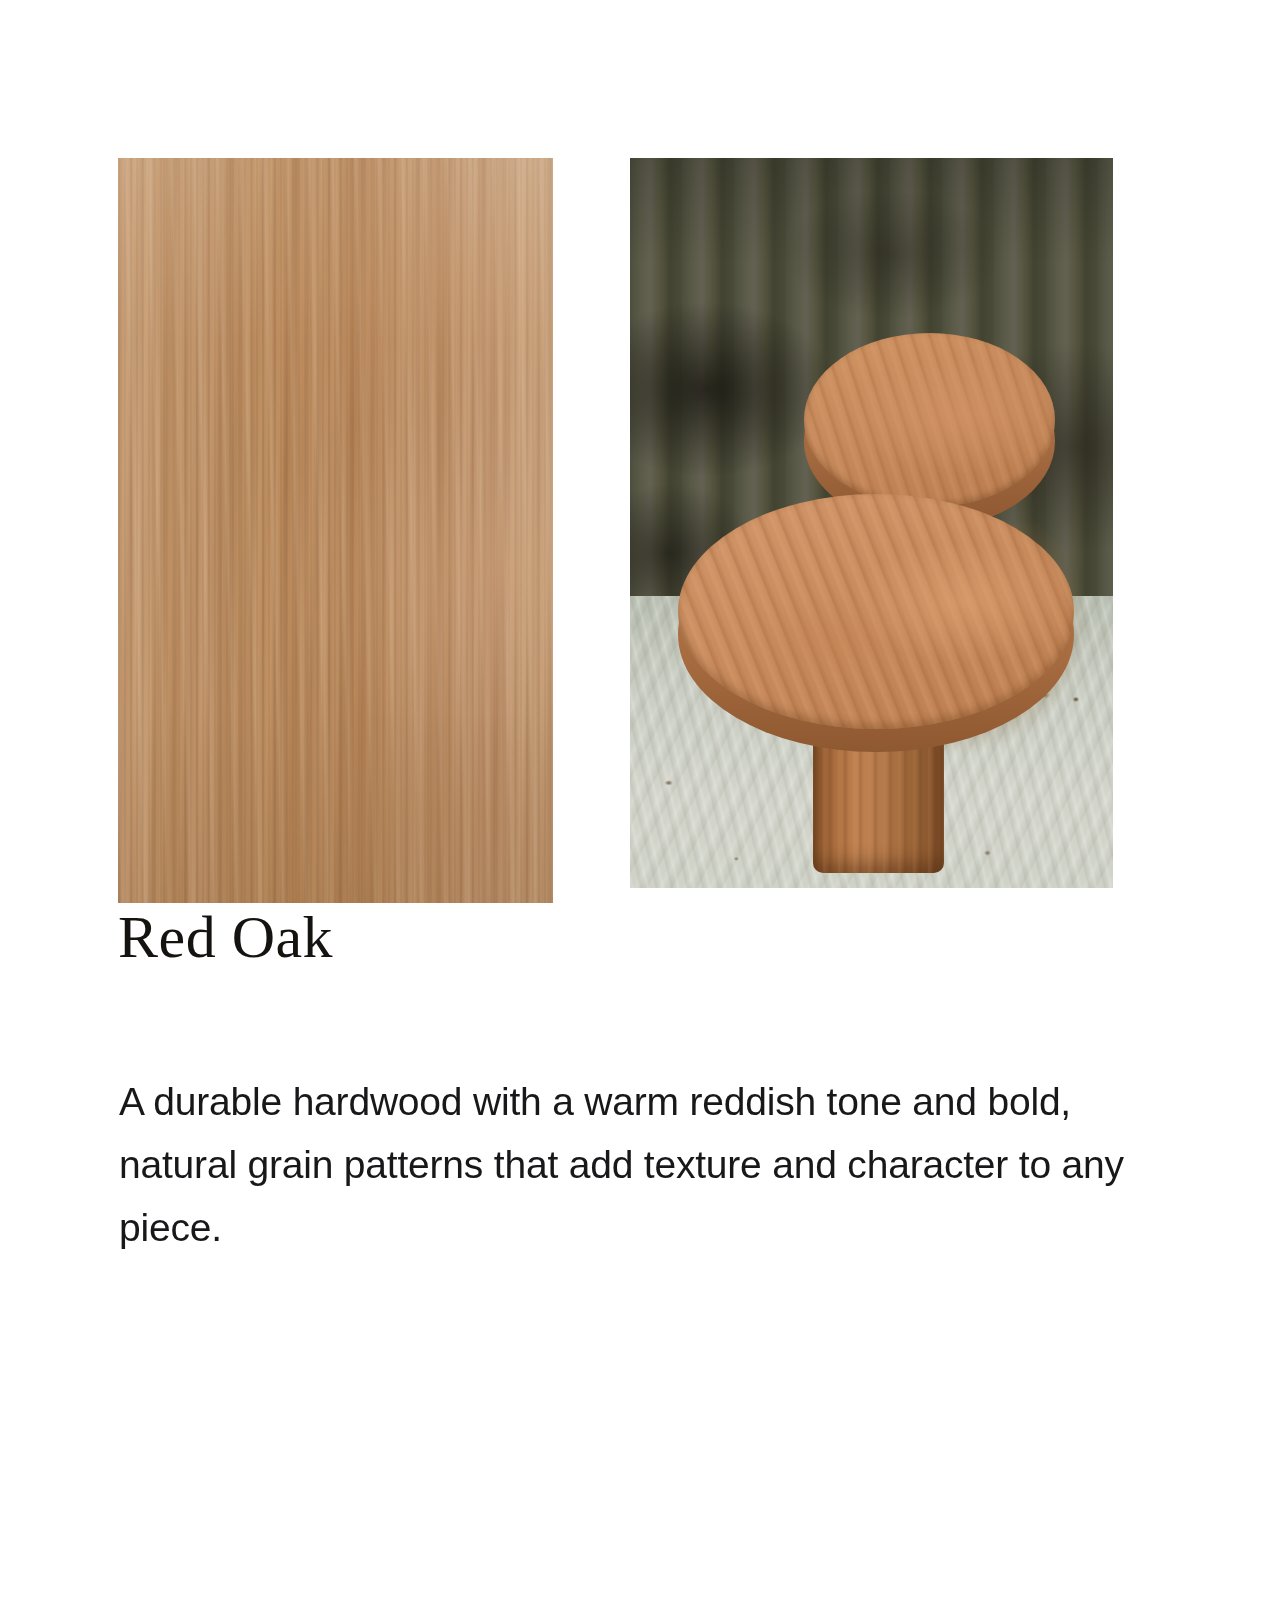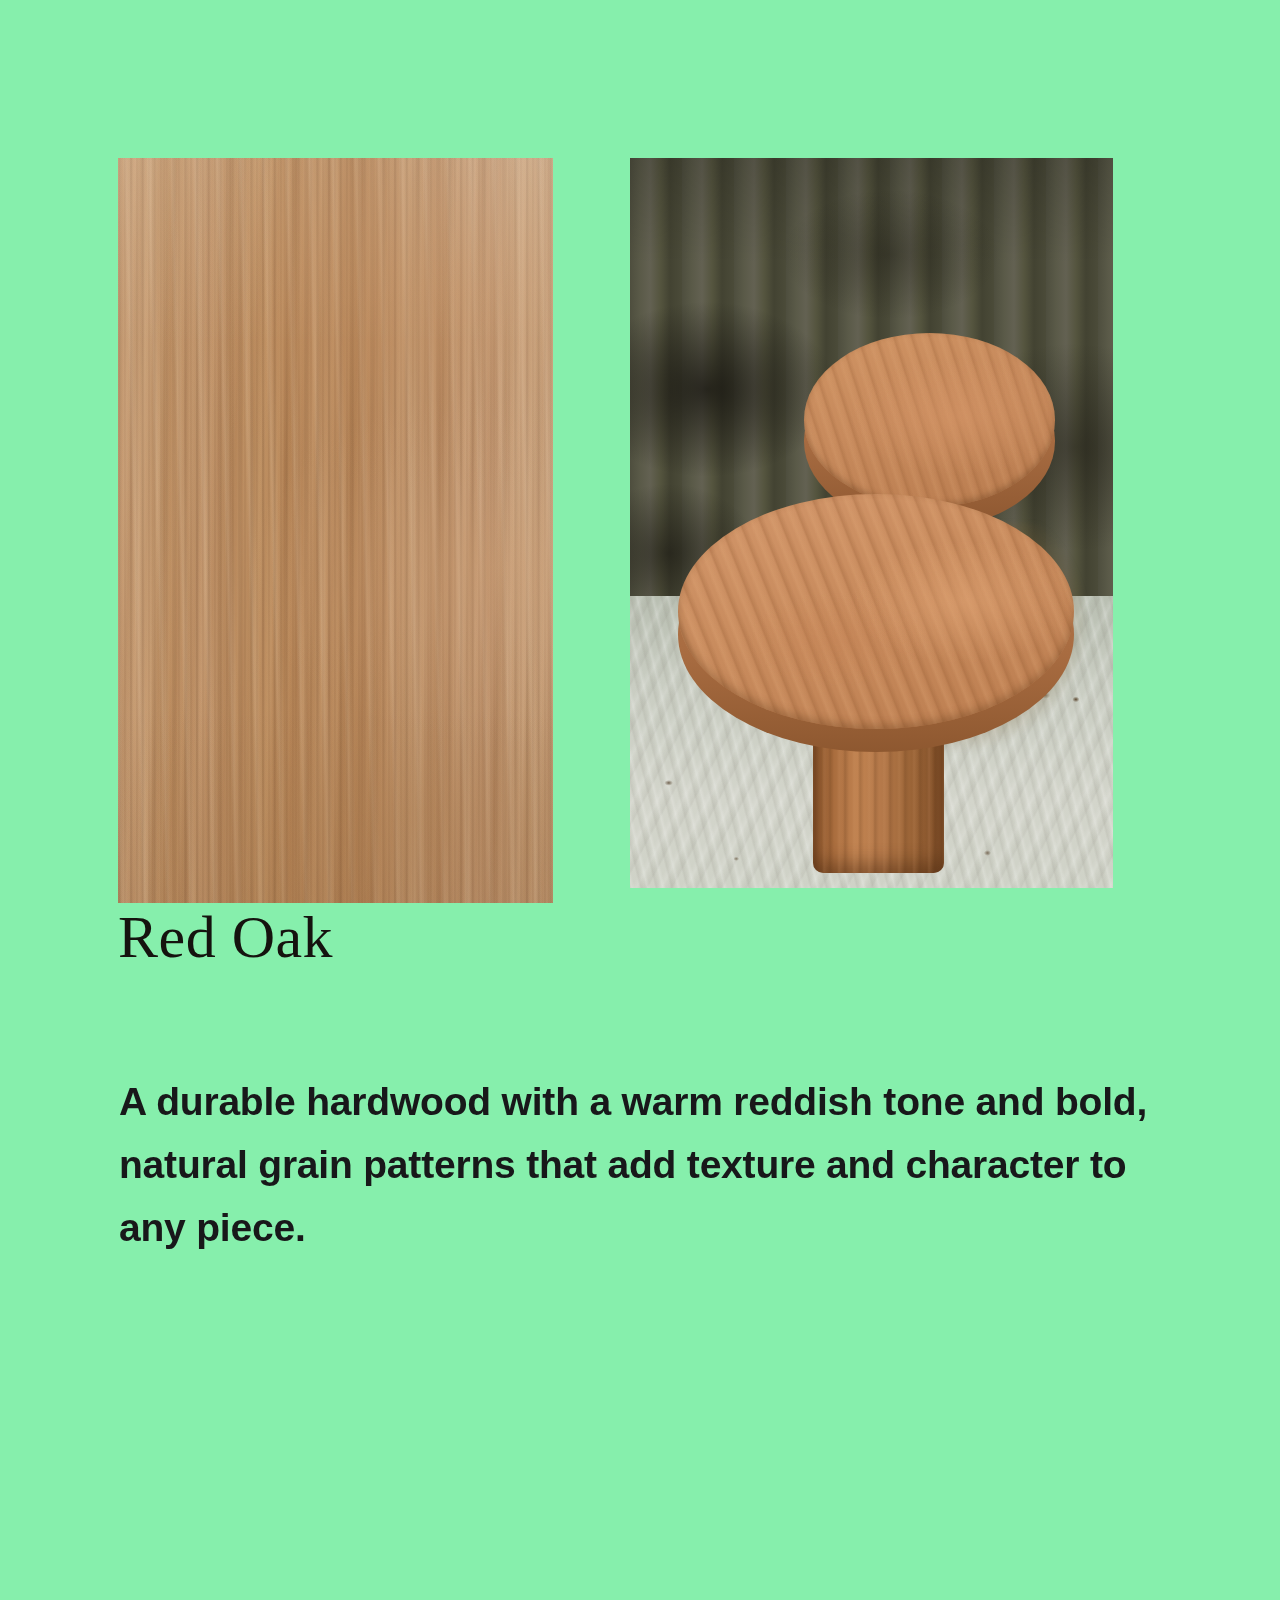--- a/index.html
+++ b/index.html
@@ -12,21 +12,21 @@
     background: #eae8e4;
     font-family: "Liberation Sans", sans-serif;
     overflow: hidden;
     position: relative;
   }
 
   .page {
     position: relative;
     width: 1280px;
     height: 1600px;
-    background: #86efac;
+    background: #ffffff;
   }
 
   
   .media-row {
     position: absolute;
     left: 118px;
     top: 158px;
     width: 995px;
     height: 730px;
   }
@@ -366,21 +366,21 @@
   }
 
   .description {
     position: absolute;
     left: 119px;
     top: 1070px;
     width: 1060px;
     margin: 0;
     font-family: "Liberation Sans", sans-serif;
     font-size: 39px;
-    font-weight: 700;
+    font-weight: 400;
     line-height: 63px;
     letter-spacing: -0.2px;
     color: #18181a;
   }
 </style>
 </head>
 <body>
 
 <div class="page">
 

